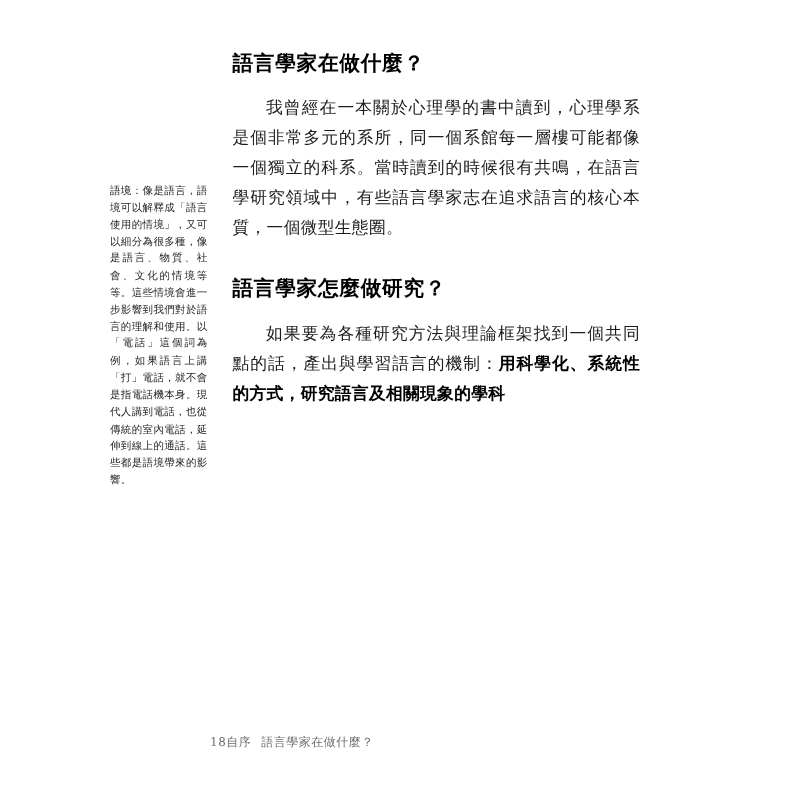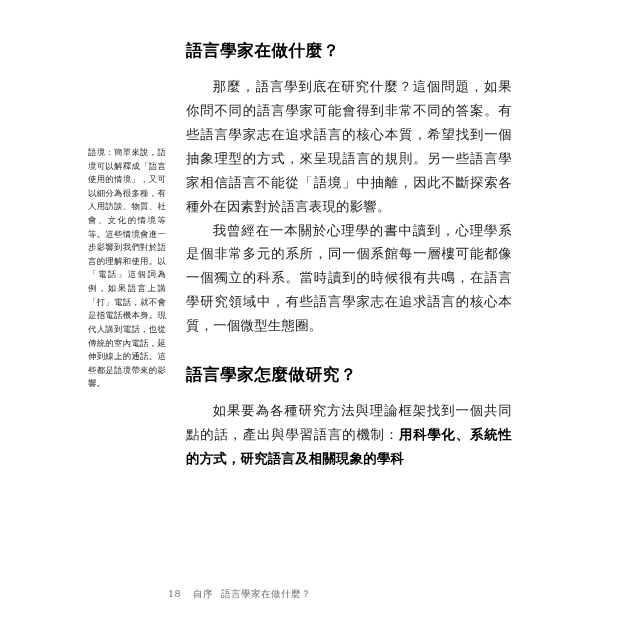--- a/index.html
+++ b/index.html
@@ -51,20 +51,21 @@
   h2.section-heading {
     font-size: 16.5px;
     font-weight: bold;
     line-height: 1.3;
     margin: 0 0 14px 0;
     letter-spacing: 0.6px;
     color: #000;
   }
   h2.section-heading.second {
     margin-top: 26px;
+    font-family: Liberation Mono, monospace;
   }
 
   p.body-par {
     font-size: 13.4px;
     line-height: 1.78;
     margin: 0;
     text-align: justify;
     text-justify: inter-character;
     text-indent: 2em;
     letter-spacing: 0.25px;
@@ -80,37 +81,36 @@
   
   .footer {
     position: absolute;
     left: 168px;
     top: 588px;
     font-size: 9.6px;
     color: #6f6f6f;
     letter-spacing: 0.4px;
     white-space: nowrap;
   }
-  .footer .pg-num { margin-right: 12px; }
+  .footer .pg-num { }
   .footer .foot-sep { margin-right: 8px; font-family: Liberation Serif, serif; }
 </style>
 </head>
 <body>
 
 <div class="page">
 
   <div class="margin-note">
-    <span class="note-term">語境</span><span>：</span><span>簡單來說，語境可以解釋成「語言使用的情境」，又可以細分為很多種，有人用訪談、物質、社會、文化的情境等等。這些情境會進一步影響到我們對於語言的理解和使用。以「電話」這個詞為例，如果語言上講「打」電話，就不會是指電話機本身。現代人講到電話，也從傳統的室內電話，延伸到線上的通話。這些都是語境帶來的影響。</span>
+    <span class="note-term">語境</span><span>：</span><span>像是語言，語境可以解釋成「語言使用的情境」，又可以細分為很多種，像是語言、物質、社會、文化的情境等等。這些情境會進一步影響到我們對於語言的理解和使用。以「電話」這個詞為例，如果語言上講「打」電話，就不會是指電話機本身。現代人講到電話，也從傳統的室內電話，延伸到線上的通話。這些都是語境帶來的影響。</span>
   </div>
 
   <div class="content">
 
     <h2 class="section-heading">語言學家在做什麼？</h2>
 
-    <p class="body-par">那麼，語言學到底在研究什麼？這個問題，如果你問不同的語言學家可能會得到非常不同的答案。有些語言學家志在追求語言的核心本質，希望找到一個抽象理型的方式，來呈現語言的規則。另一些語言學家相信語言不能從「語境」中抽離，因此不斷探索各種外在因素對於語言表現的影響。</p>
 
 
     <p class="body-par">我曾經在一本關於心理學的書中讀到，心理學系是個非常多元的系所，同一個系館每一層樓可能都像一個獨立的科系。當時讀到的時候很有共鳴，在語言學研究領域中，有些語言學家志在追求語言的核心本質，一個微型生態圈。</p>
 
     <h2 class="section-heading second">語言學家怎麼做研究？</h2>
 
     <p class="body-par"><span>如果要為各種研究方法與理論框架找到一個共同點的話，產出與學習語言的機制：</span><span class="bold">用科學化、系統性的方式，研究語言及相關現象的學科</span></p>
 
   </div>
 

